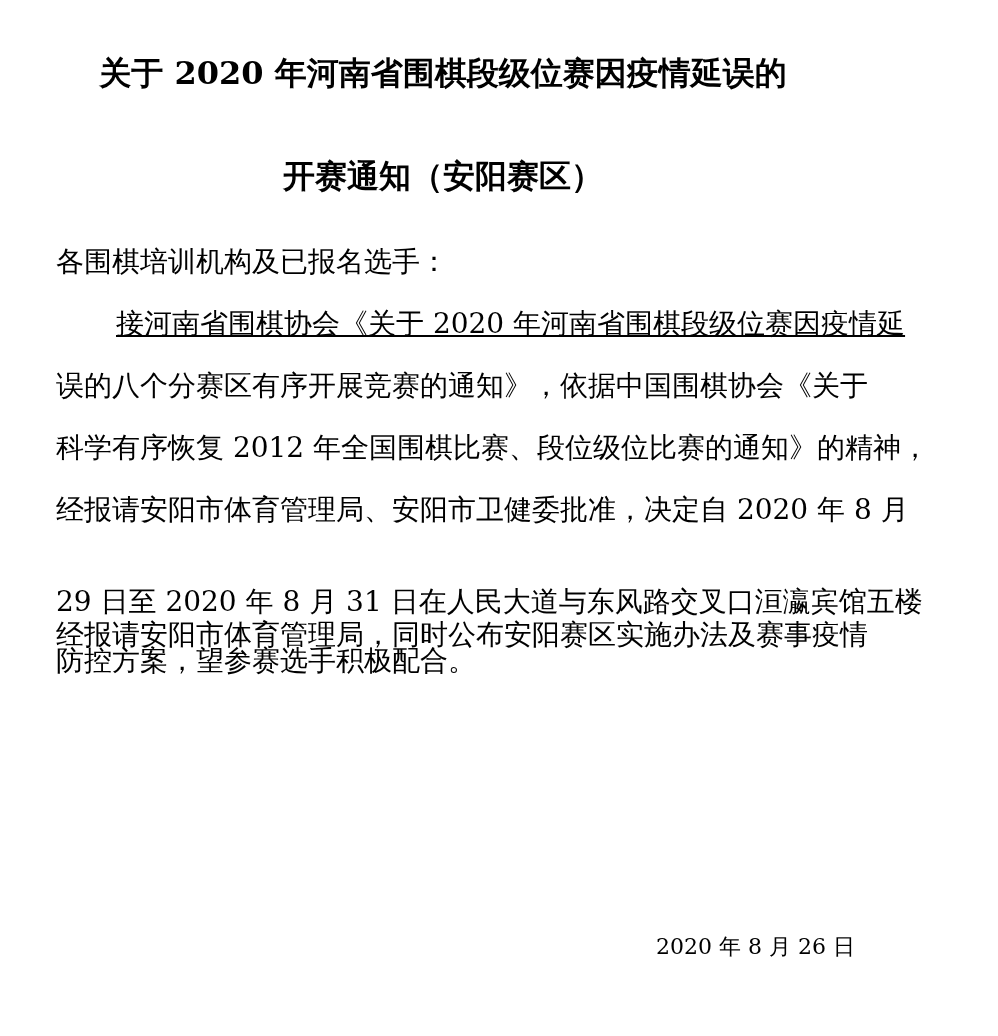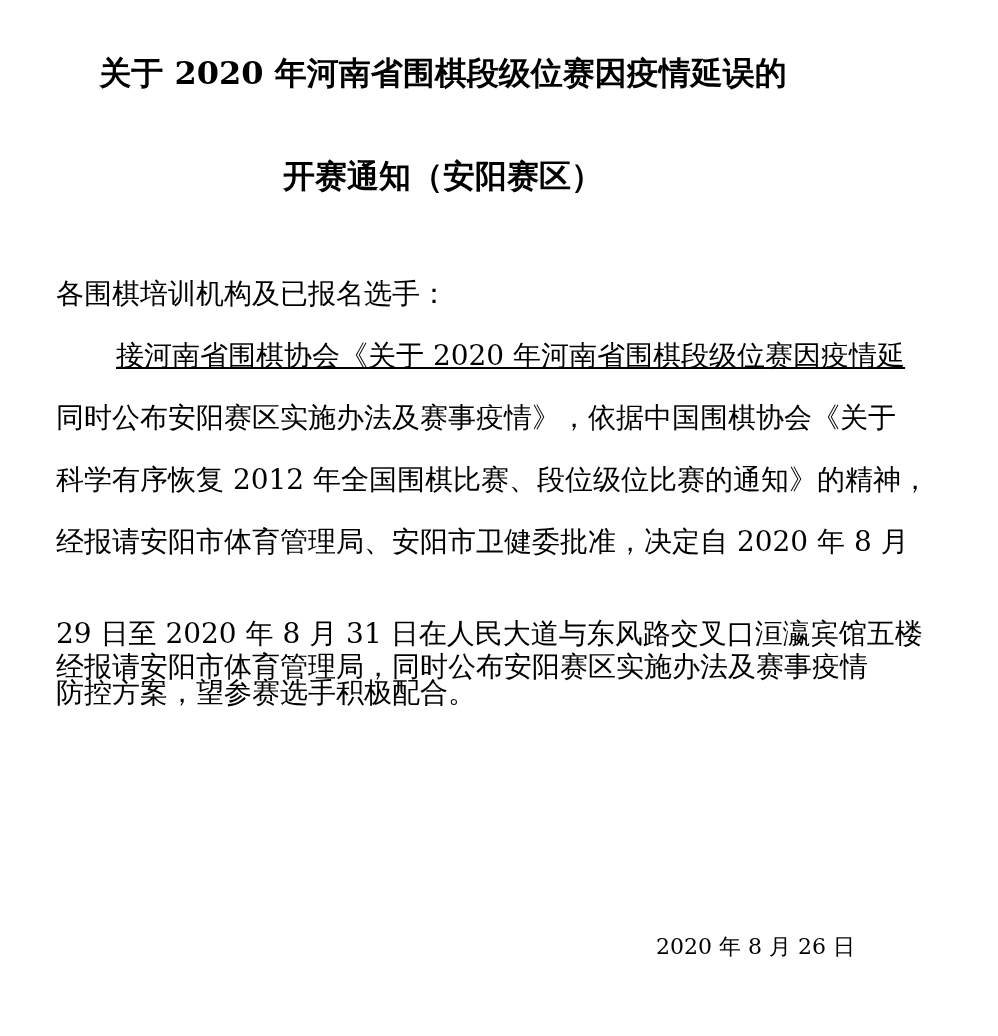--- a/index.html
+++ b/index.html
@@ -26,21 +26,20 @@
       white-space: nowrap;
     }
     .title.l1 { top: 53px; }
     .title.l2 { top: 116px; margin-top: 40px; }
     .line {
       position: absolute;
       left: 56px;
       font-size: 28px;
       line-height: 36px;
       white-space: nowrap;
-      margin-top: 32px;
     }
     .line.indent { left: 116px; }
     .date {
       position: absolute;
       left: 656px;
       top: 930px;
       font-size: 22px;
       line-height: 34px;
       white-space: nowrap;
     }
@@ -49,21 +48,21 @@
 <body>
 
 <div>
   <div class="title l1">关于 2020 年河南省围棋段级位赛因疫情延误的</div>
   <div class="title l2">开赛通知（安阳赛区）</div>
 
   <div class="line" style="top:244px;">各围棋培训机构及已报名选手：</div>
 
   <div>
     <div class="line indent" style="top:306px;text-decoration:underline;">接河南省围棋协会《关于 2020 年河南省围棋段级位赛因疫情延</div>
-    <div class="line" style="top:368px;">同时公布安阳赛区实施办法及赛事疫情》，依据中国围棋协会《关于</div>
+    <div class="line" style="top:368px;">误的八个分赛区有序开展竞赛的通知》，依据中国围棋协会《关于</div>
     <div class="line" style="top:430px;">科学有序恢复 2012 年全国围棋比赛、段位级位比赛的通知》的精神，</div>
     <div class="line" style="top:492px;">经报请安阳市体育管理局、安阳市卫健委批准，决定自 2020 年 8 月</div>
     <div class="line" style="top:584px;">29 日至 2020 年 8 月 31 日在人民大道与东风路交叉口洹瀛宾馆五楼</div>
     <div class="line" style="top:617px;">经报请安阳市体育管理局，同时公布安阳赛区实施办法及赛事疫情</div>
     <div class="line" style="top:643px;">防控方案，望参赛选手积极配合。</div>
   </div>
 
   <div class="date">2020 年 8 月 26 日</div>
 </div>
 

